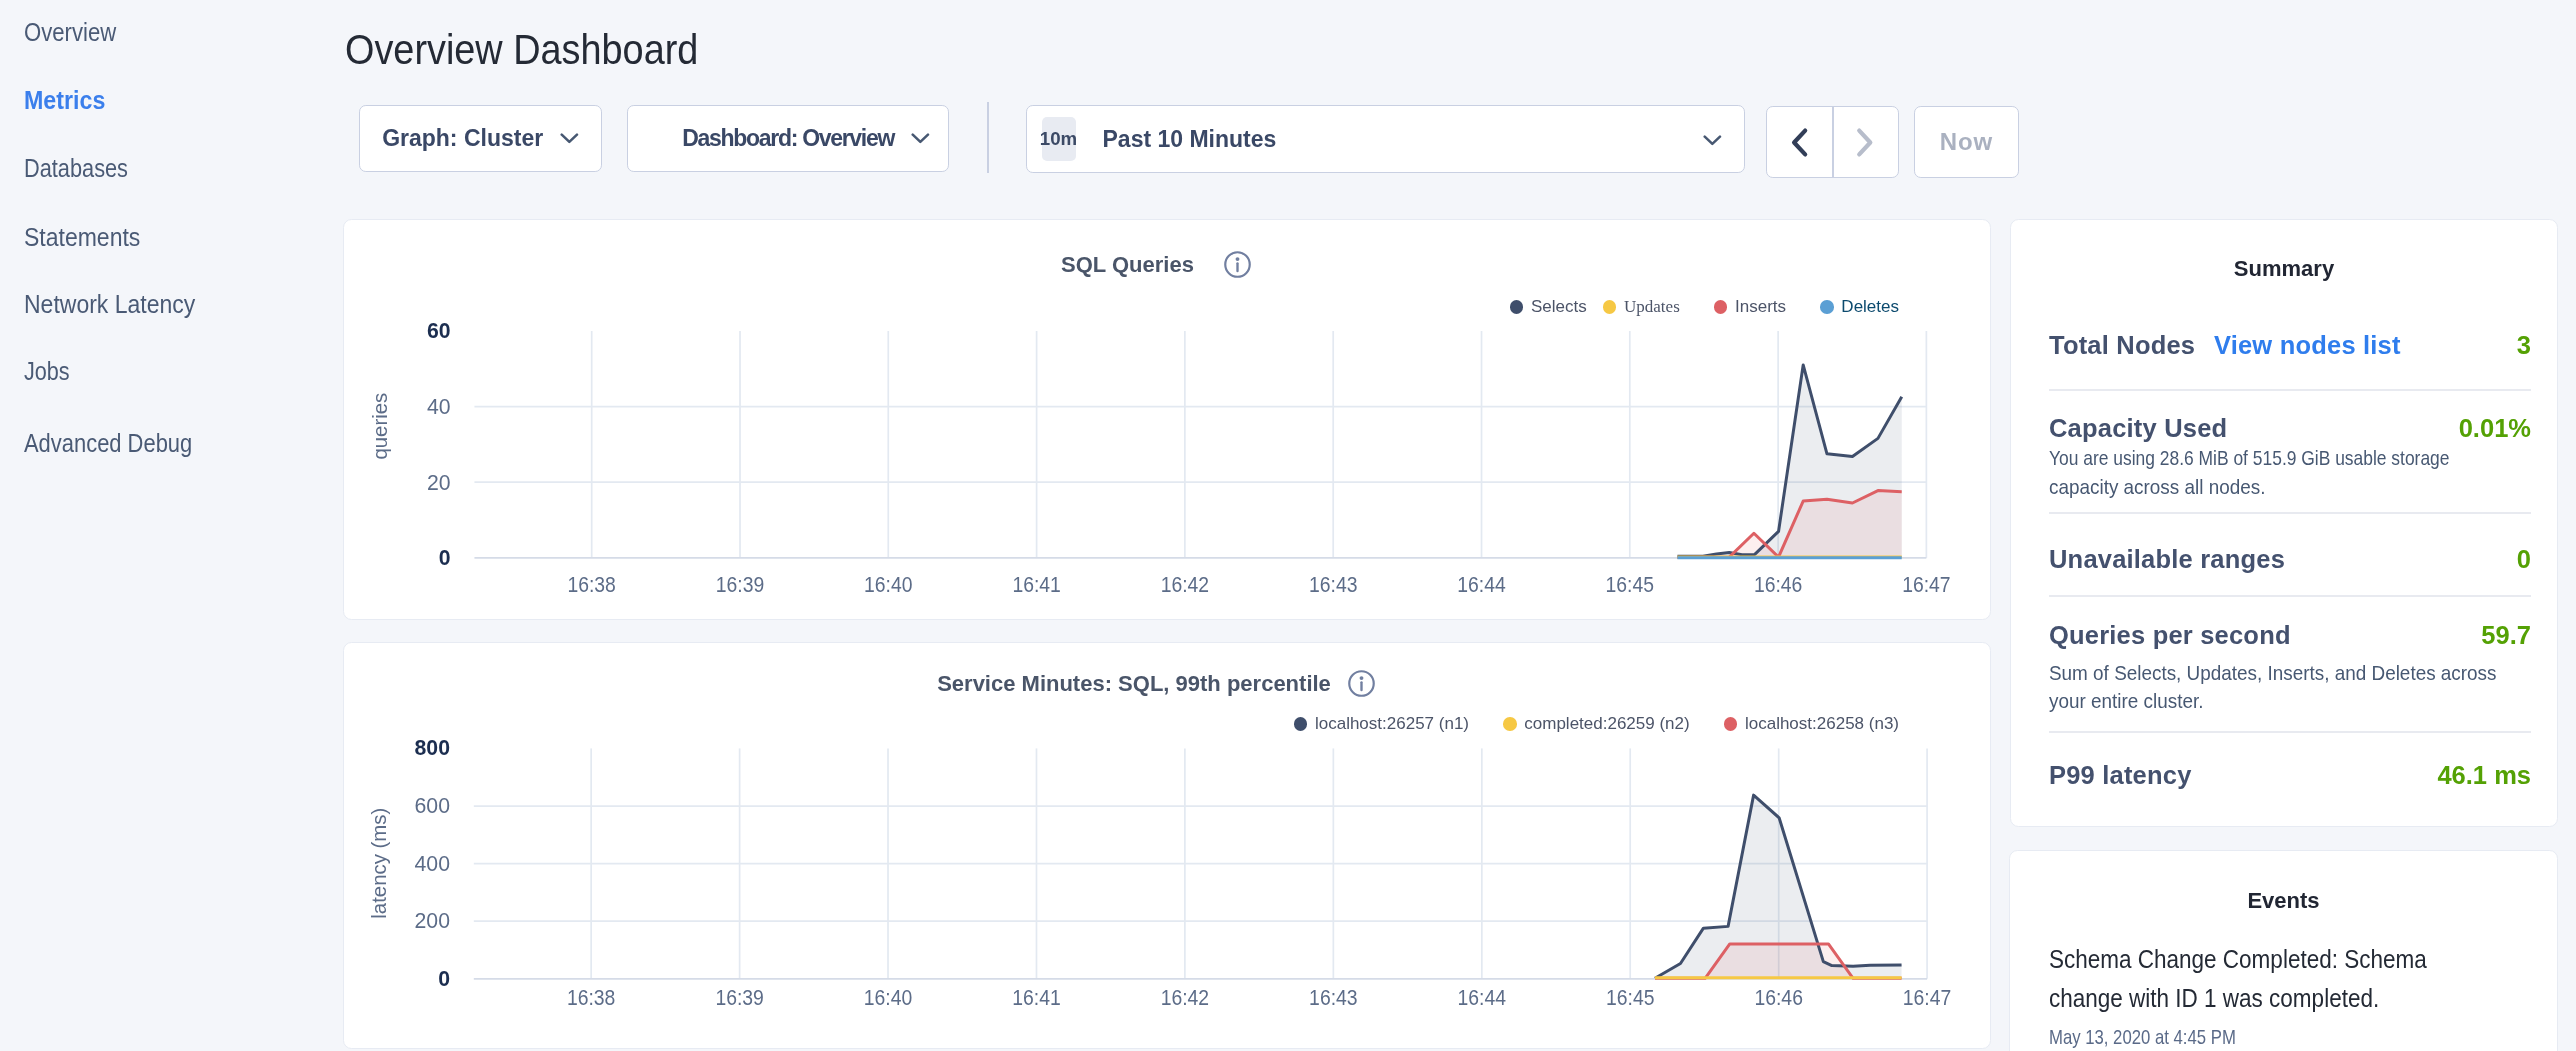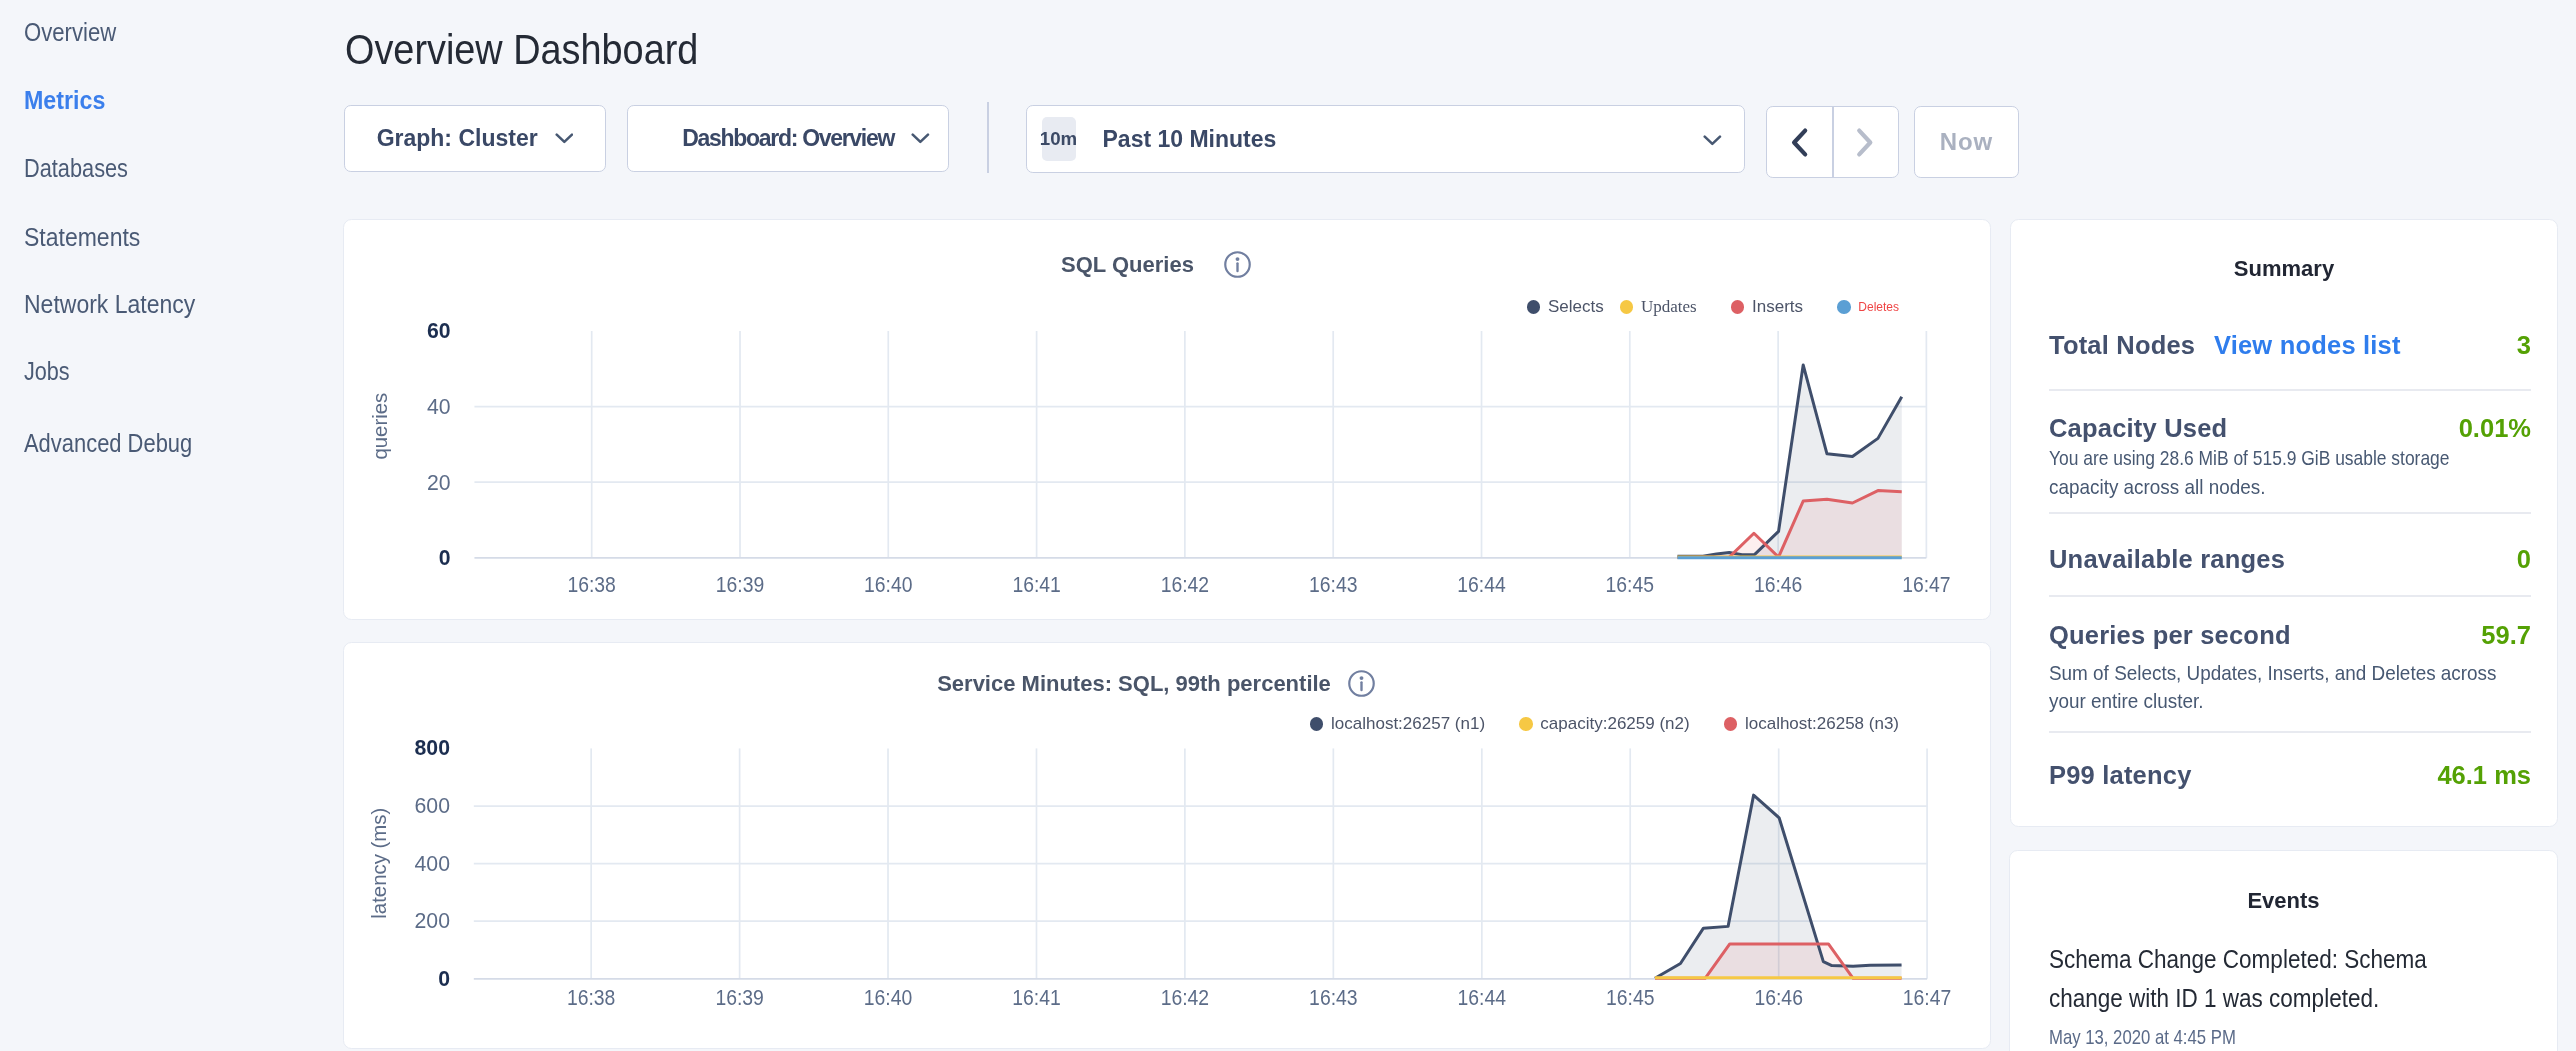--- a/index.html
+++ b/index.html
@@ -15,21 +15,21 @@
 <div style="position:absolute;left:24px;top:14.5px;height:34px;line-height:34px;font-size:25px;font-weight:400;color:#4a5a75;transform:scaleX(0.885);transform-origin:left center;white-space:nowrap;">Overview</div>
 <div style="position:absolute;left:24px;top:83px;height:34px;line-height:34px;font-size:25px;font-weight:700;color:#3b7fec;transform:scaleX(0.93);transform-origin:left center;white-space:nowrap;">Metrics</div>
 <div style="position:absolute;left:24px;top:151px;height:34px;line-height:34px;font-size:25px;font-weight:400;color:#4a5a75;transform:scaleX(0.87);transform-origin:left center;white-space:nowrap;">Databases</div>
 <div style="position:absolute;left:24px;top:220px;height:34px;line-height:34px;font-size:25px;font-weight:400;color:#4a5a75;transform:scaleX(0.92);transform-origin:left center;white-space:nowrap;">Statements</div>
 <div style="position:absolute;left:24px;top:287px;height:34px;line-height:34px;font-size:25px;font-weight:400;color:#4a5a75;transform:scaleX(0.92);transform-origin:left center;white-space:nowrap;">Network Latency</div>
 <div style="position:absolute;left:24px;top:354px;height:34px;line-height:34px;font-size:25px;font-weight:400;color:#4a5a75;transform:scaleX(0.865);transform-origin:left center;white-space:nowrap;">Jobs</div>
 <div style="position:absolute;left:24px;top:426px;height:34px;line-height:34px;font-size:25px;font-weight:400;color:#4a5a75;transform:scaleX(0.877);transform-origin:left center;white-space:nowrap;">Advanced Debug</div>
 
 <div class="abs" style="left:345px;top:25px;font-size:43px;color:#242a35;transform:scaleX(0.88);transform-origin:left top;">Overview Dashboard</div>
 
-<div class="ctl" style="left:344px;top:105px;width:262px;height:67px;gap:17px;">
+<div class="ctl" style="left:359px;top:105px;width:243px;height:67px;gap:17px;">
   <span class="ctltext">Graph: Cluster</span>
     <svg width="18.7" height="11" viewBox="0 0 22 13" style="flex:none">
       <path d="M2 2 L11 10.5 L20 2" fill="none" stroke="#475872" stroke-width="3" stroke-linecap="round" stroke-linejoin="round"></path>
     </svg>
 </div>
 <div class="ctl" style="left:627px;top:105px;width:322px;height:67px;gap:17px;padding-left:36px;">
   <span class="ctltext" style="letter-spacing:-1.3px;">Dashboard: Overview</span>
     <svg width="18.7" height="11" viewBox="0 0 22 13" style="flex:none">
       <path d="M2 2 L11 10.5 L20 2" fill="none" stroke="#475872" stroke-width="3" stroke-linecap="round" stroke-linejoin="round"></path>
     </svg>
@@ -115,21 +115,21 @@
       <span style="display:inline-flex;align-items:center;margin-left:16px;font-family:Liberation Serif, serif;">
         <span style="width:13.6px;height:13.6px;border-radius:50%;background:#f6c844;margin-right:7.7px;flex:none"></span>
         <span style="font-size:17px;color:#4c5468;">Updates</span>
       </span>
       <span style="display:inline-flex;align-items:center;margin-left:34px;">
         <span style="width:13.6px;height:13.6px;border-radius:50%;background:#dd6064;margin-right:7.7px;flex:none"></span>
         <span style="font-size:17px;color:#4c5468;">Inserts</span>
       </span>
       <span style="display:inline-flex;align-items:center;margin-left:34px;">
         <span style="width:13.6px;height:13.6px;border-radius:50%;background:#5b9fd4;margin-right:7.7px;flex:none"></span>
-        <span style="font-size:12px;color:#ef4444;">Deletes</span>
+        <span style="font-size:17px;color:#0c4a6e;">Deletes</span>
       </span>
   </div>
 </div>
 
 <div class="card" style="left:343px;top:642px;width:1648px;height:407px;">
   <svg width="1648" height="407" viewBox="0 0 1938 478" style="position:absolute;left:-1.7px;top:-1.7px;">
 <line x1="293.0" y1="126.0" x2="293.0" y2="397.0" stroke="#e3e9f1" stroke-width="2"></line>
 <line x1="467.6" y1="126.0" x2="467.6" y2="397.0" stroke="#e3e9f1" stroke-width="2"></line>
 <line x1="642.1" y1="126.0" x2="642.1" y2="397.0" stroke="#e3e9f1" stroke-width="2"></line>
 <line x1="816.7" y1="126.0" x2="816.7" y2="397.0" stroke="#e3e9f1" stroke-width="2"></line>
@@ -173,21 +173,21 @@
         <rect x="14.6" y="13.2" width="2.8" height="12" rx="1.4" fill="#717fa0"></rect>
       </svg>
   </div>
   <div style="position:absolute;right:91px;top:71px;display:flex;align-items:center;">
     <span style="display:inline-flex;align-items:center;margin-left:34px;">
         <span style="width:13.6px;height:13.6px;border-radius:50%;background:#3f4e6b;margin-right:7.7px;flex:none"></span>
         <span style="font-size:17px;color:#4c5468;">localhost:26257 (n1)</span>
       </span>
       <span style="display:inline-flex;align-items:center;margin-left:34px;">
         <span style="width:13.6px;height:13.6px;border-radius:50%;background:#f6c844;margin-right:7.7px;flex:none"></span>
-        <span style="font-size:17px;color:#4c5468;">capacity:26259 (n2)</span>
+        <span style="font-size:17px;color:#4c5468;">completed:26259 (n2)</span>
       </span>
       <span style="display:inline-flex;align-items:center;margin-left:34px;">
         <span style="width:13.6px;height:13.6px;border-radius:50%;background:#dd6064;margin-right:7.7px;flex:none"></span>
         <span style="font-size:17px;color:#4c5468;">localhost:26258 (n3)</span>
       </span>
   </div>
 </div>
 
 <div class="card" style="left:2010px;top:219px;width:548px;height:608px;">
   

